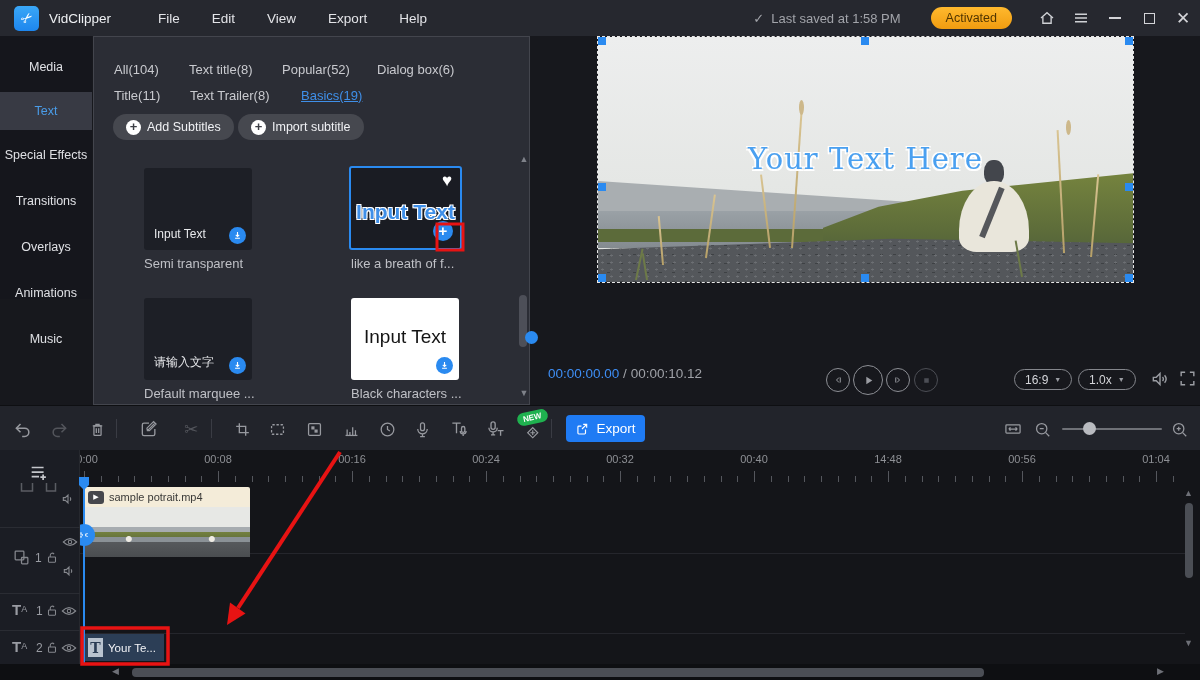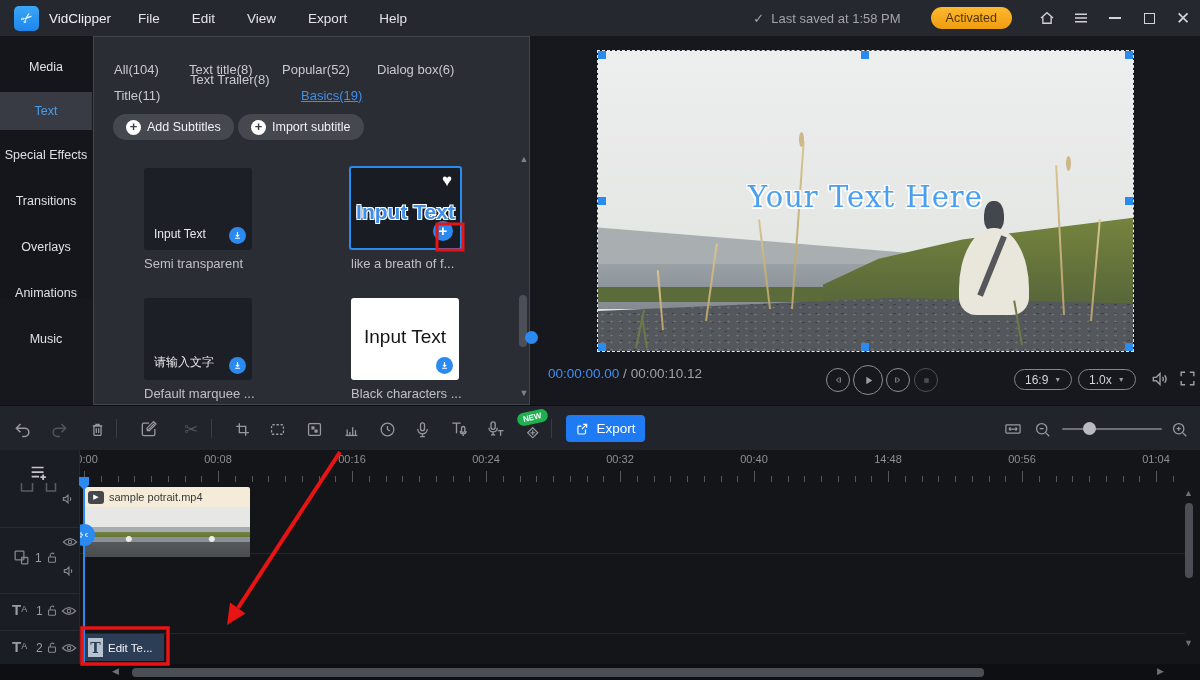--- a/index.html
+++ b/index.html
@@ -4,21 +4,21 @@
 <style>
   * { margin:0; padding:0; box-sizing:border-box; }
   html,body { width:1200px; height:680px; overflow:hidden; background:#101114; }
   body { font-family:"Liberation Sans","DejaVu Sans",sans-serif; -webkit-font-smoothing:antialiased; }
   .app { position:relative; width:1200px; height:680px; background:#17181d; overflow:hidden; }
 
   
   .titlebar { position:absolute; left:0; top:0; width:1200px; height:36px; background:#26282f; display:flex; align-items:center; z-index:10; }
   .app-logo { width:25px; height:25px; margin-left:14px; border-radius:5px; background:linear-gradient(180deg,#3aa7f7,#1d86ee); display:flex; align-items:center; justify-content:center; }
   .app-logo span { color:#fff; font-size:14px; transform:rotate(-40deg); }
-  .app-title { color:#eef0f3; font-size:13.5px; margin-left:10px; margin-right:11px; }
+  .app-title { color:#eef0f3; font-size:13.5px; margin-left:10px; margin-right:31px; }
   .menu-item { color:#e3e4e8; font-size:13.5px; padding:0 16px; cursor:default; }
   .titlebar-right { margin-left:auto; display:flex; align-items:center; }
   .saved-check { color:#a2a4aa; font-size:13px; margin-right:7px; }
   .saved-status { color:#a2a4aa; font-size:13px; margin-right:30px; }
   .activated-btn { background:linear-gradient(180deg,#ffb92e,#f09c10); color:#503500; font-size:12.5px; border:none; border-radius:12px; padding:4px 15px; margin-right:18px; }
   .tb-icon { width:34px; height:24px; display:flex; align-items:center; justify-content:center; color:#cfd1d5; }
   .win-min { width:12px; height:2px; background:#d3d4d8; display:block; }
   .win-max { width:11px; height:11px; border:1.5px solid #d3d4d8; display:block; }
   .win-close { font-size:17px; color:#d3d4d8; line-height:1; }
 
@@ -43,21 +43,21 @@
   .dl-badge { position:absolute; right:6px; bottom:6px; width:17px; height:17px; border-radius:50%; background:#2a8af0; display:flex; align-items:center; justify-content:center; }
   .plus-badge { position:absolute; right:7px; bottom:7px; width:20px; height:20px; border-radius:50%; background:#2a8af0; color:#fff; font-size:15px; font-weight:bold; text-align:center; line-height:19px; }
   .heart { position:absolute; right:8px; top:3px; color:#ffffff; font-size:17px; }
   .tmpl-label { position:absolute; font-size:13px; color:#bfc0c6; }
   .tp-scroll-arrow { position:absolute; left:424px; width:12px; color:#7f828a; font-size:9px; text-align:center; }
   .tp-scroll-thumb { position:absolute; left:425px; width:8px; height:52px; background:#4d4f58; border-radius:4px; }
   .divider-dot { position:absolute; left:525px; top:331px; width:13px; height:13px; border-radius:50%; background:#2a8af0; z-index:9; }
 
   
   .preview-panel { position:absolute; left:530px; top:36px; width:670px; height:369px; background:#17181d; }
-  .frame { position:absolute; left:68px; top:15px; width:535px; height:300px; overflow:hidden; outline:1px dashed #e8e8e8; }
+  .frame { position:absolute; left:68px; top:1px; width:535px; height:245px; overflow:hidden; outline:1px dashed #e8e8e8; }
   .layer { position:absolute; }
   .pv-sky { inset:0; background:linear-gradient(180deg,#edeeee 0%,#e5e7e5 60%,#dfe2e0 100%); }
   .pv-mountain { left:0; top:57%; width:64%; height:18%; background:#a9aeb1; clip-path:polygon(0 10%,100% 62%,100% 100%,0 100%); }
   .pv-water { left:0; top:71%; width:78%; height:15%; background:linear-gradient(180deg,#9aa1a6,#848b90); }
   .pv-green-strip { left:0; top:78.5%; width:62%; height:5%; background:#5c6b3a; }
   .pv-hill { right:0; top:52%; width:58%; height:36%; background:linear-gradient(180deg,#79873f 0%,#5f6e3a 70%,#53633a 100%); clip-path:polygon(0 72%,18% 48%,45% 30%,100% 10%,100% 100%,0 100%); }
   .pv-rocks { left:0; bottom:0; width:100%; height:18%;
      background-color:#54575b;
      background-image:radial-gradient(#6c6f73 1.2px,transparent 1.4px),radial-gradient(#3e4144 1.2px,transparent 1.4px);
      background-size:9px 7px,13px 9px; background-position:0 0,4px 3px;
@@ -179,21 +179,21 @@
     <div class="side-item">Animations</div>
     <div class="side-item">Music</div>
   </div>
 
   <div class="text-panel">
     <span class="tp-tab" style="left:20px;top:25px;">All(104)</span>
     <span class="tp-tab" style="left:95px;top:25px;">Text title(8)</span>
     <span class="tp-tab" style="left:188px;top:25px;">Popular(52)</span>
     <span class="tp-tab" style="left:283px;top:25px;">Dialog box(6)</span>
     <span class="tp-tab" style="left:20px;top:51px;">Title(11)</span>
-    <span class="tp-tab" style="left:96px;top:35px;">Text Trailer(8)</span>
+    <span class="tp-tab" style="left:96px;top:51px;">Text Trailer(8)</span>
     <span class="tp-tab active" style="left:207px;top:51px;">Basics(19)</span>
 
     <button class="pill-btn" style="left:19px;top:77px;">
       <span class="pill-plus">+</span>
       <span>Add Subtitles</span>
     </button>
     <button class="pill-btn" style="left:144px;top:77px;">
       <span class="pill-plus">+</span>
       <span>Import subtitle</span>
     </button>
@@ -628,21 +628,21 @@
         <div class="mini-scene"></div>
         <div class="mini-scene"></div>
       </div>
       <span class="clip-handle">
           <span>✂</span>
         </span>
     </div>
 
     <div class="text-clip">
       <span class="tc-icon">T</span>
-      <span class="tc-label">Edit Te...</span>
+      <span class="tc-label">Your Te...</span>
     </div>
 
     <div class="tl-bottom"></div>
     <span class="hs-arrow" style="left:112px;top:216px;">◀</span>
     <div class="h-scroll-thumb"></div>
     <span class="hs-arrow" style="left:1157px;top:216px;">▶</span>
     <span class="hs-arrow" style="left:1184px;top:38px;">▲</span>
     <div class="v-scroll-thumb"></div>
     <span class="hs-arrow" style="left:1184px;top:188px;">▼</span>
   </div>

